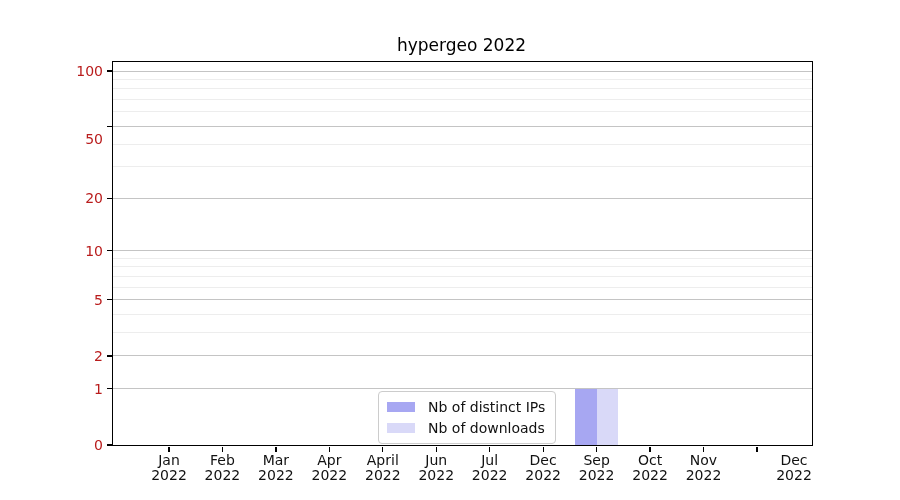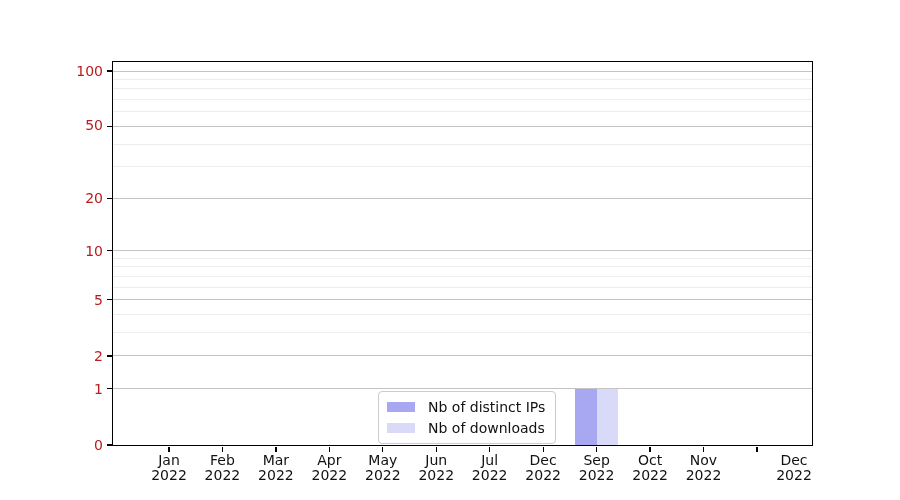--- a/index.html
+++ b/index.html
@@ -111,20 +111,21 @@
   .legend-label {
     font-size: 14px;
     white-space: nowrap;
     color: #111111;
   }
 </style>
 </head>
 <body>
 
 <div class="figure">
+  <div class="chart-title">hypergeo 2022</div>
   <div class="plot" id="plot">
       <div class="gridline minor" style="bottom: 111.842px;"></div>
       <div class="gridline minor" style="bottom: 129.926px;"></div>
       <div class="gridline minor" style="bottom: 157.193px;"></div>
       <div class="gridline minor" style="bottom: 168.014px;"></div>
       <div class="gridline minor" style="bottom: 177.559px;"></div>
       <div class="gridline minor" style="bottom: 186.097px;"></div>
       <div class="gridline minor" style="bottom: 277.783px;"></div>
       <div class="gridline minor" style="bottom: 300.44px;"></div>
       <div class="gridline minor" style="bottom: 332.637px;"></div>
@@ -144,21 +145,21 @@
       <div class="ytick-label" style="top: 326.829px;">1</div>
       <div class="ytick" style="bottom: 88.3793px;"></div>
       <div class="ytick-label" style="top: 293.971px;">2</div>
       <div class="ytick" style="bottom: 144.551px;"></div>
       <div class="ytick-label" style="top: 237.799px;">5</div>
       <div class="ytick" style="bottom: 193.671px;"></div>
       <div class="ytick-label" style="top: 188.679px;">10</div>
       <div class="ytick" style="bottom: 246.072px;"></div>
       <div class="ytick-label" style="top: 136.278px;">20</div>
       <div class="ytick" style="bottom: 317.977px;"></div>
-      <div class="ytick-label" style="top: 63px;">50</div>
+      <div class="ytick-label" style="top: 77px;">50</div>
       <div class="ytick" style="bottom: 373.35px;"></div>
       <div class="ytick-label" style="top: 9px;">100</div>
       <div class="xtick" style="left: 55.35px;"></div>
       <div class="xtick-label" style="left: 56px;">
         <div>Jan</div>
         <div>2022</div>
       </div>
       <div class="xtick" style="left: 108.8px;"></div>
       <div class="xtick-label" style="left: 109.45px;">
         <div>Feb</div>
@@ -169,21 +170,21 @@
         <div>Mar</div>
         <div>2022</div>
       </div>
       <div class="xtick" style="left: 215.7px;"></div>
       <div class="xtick-label" style="left: 216.35px;">
         <div>Apr</div>
         <div>2022</div>
       </div>
       <div class="xtick" style="left: 269.15px;"></div>
       <div class="xtick-label" style="left: 269.8px;">
-        <div>May</div>
+        <div>April</div>
         <div>2022</div>
       </div>
       <div class="xtick" style="left: 322.6px;"></div>
       <div class="xtick-label" style="left: 323.25px;">
         <div>Jun</div>
         <div>2022</div>
       </div>
       <div class="xtick" style="left: 376.05px;"></div>
       <div class="xtick-label" style="left: 376.7px;">
         <div>Jul</div>

